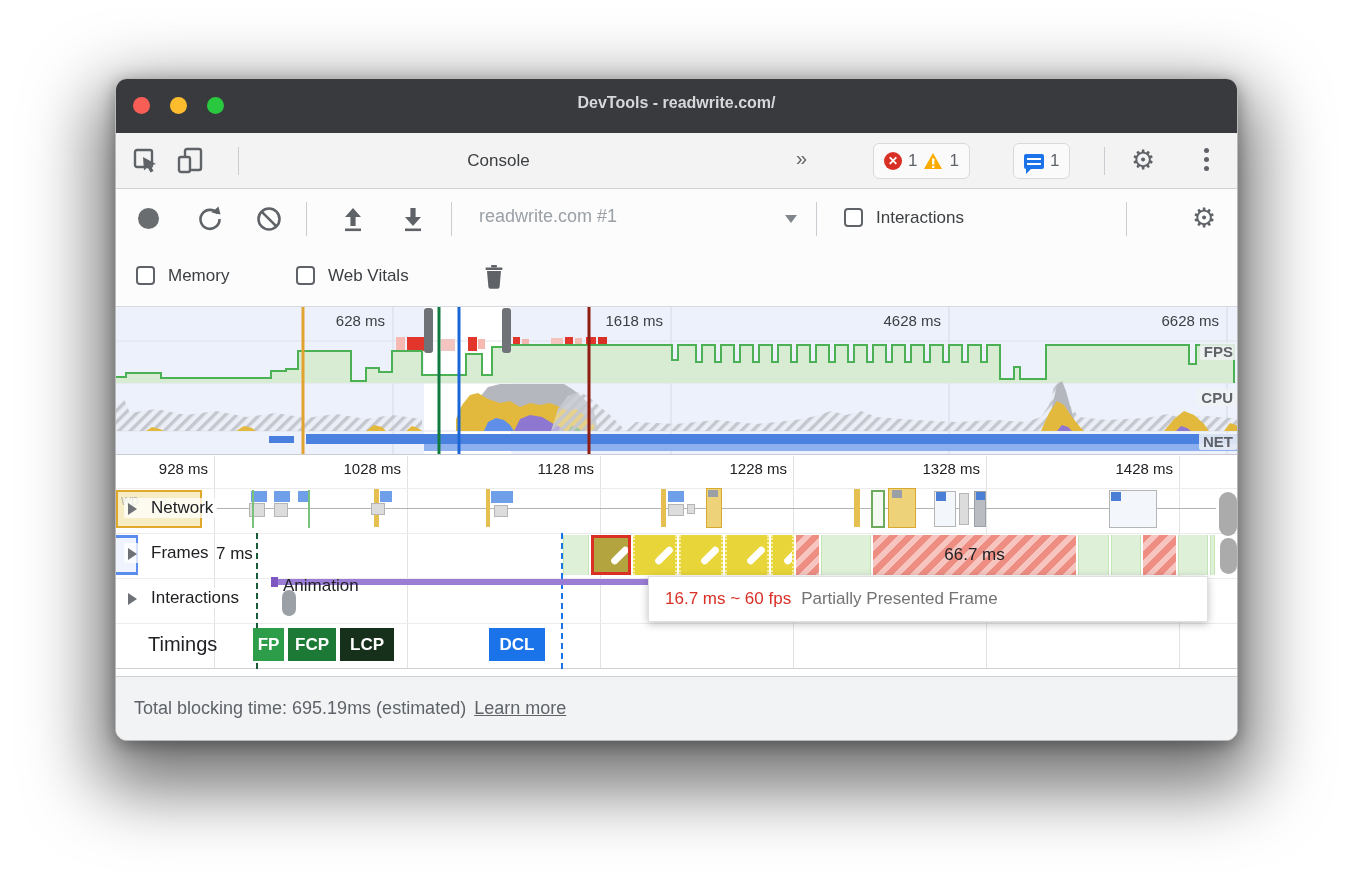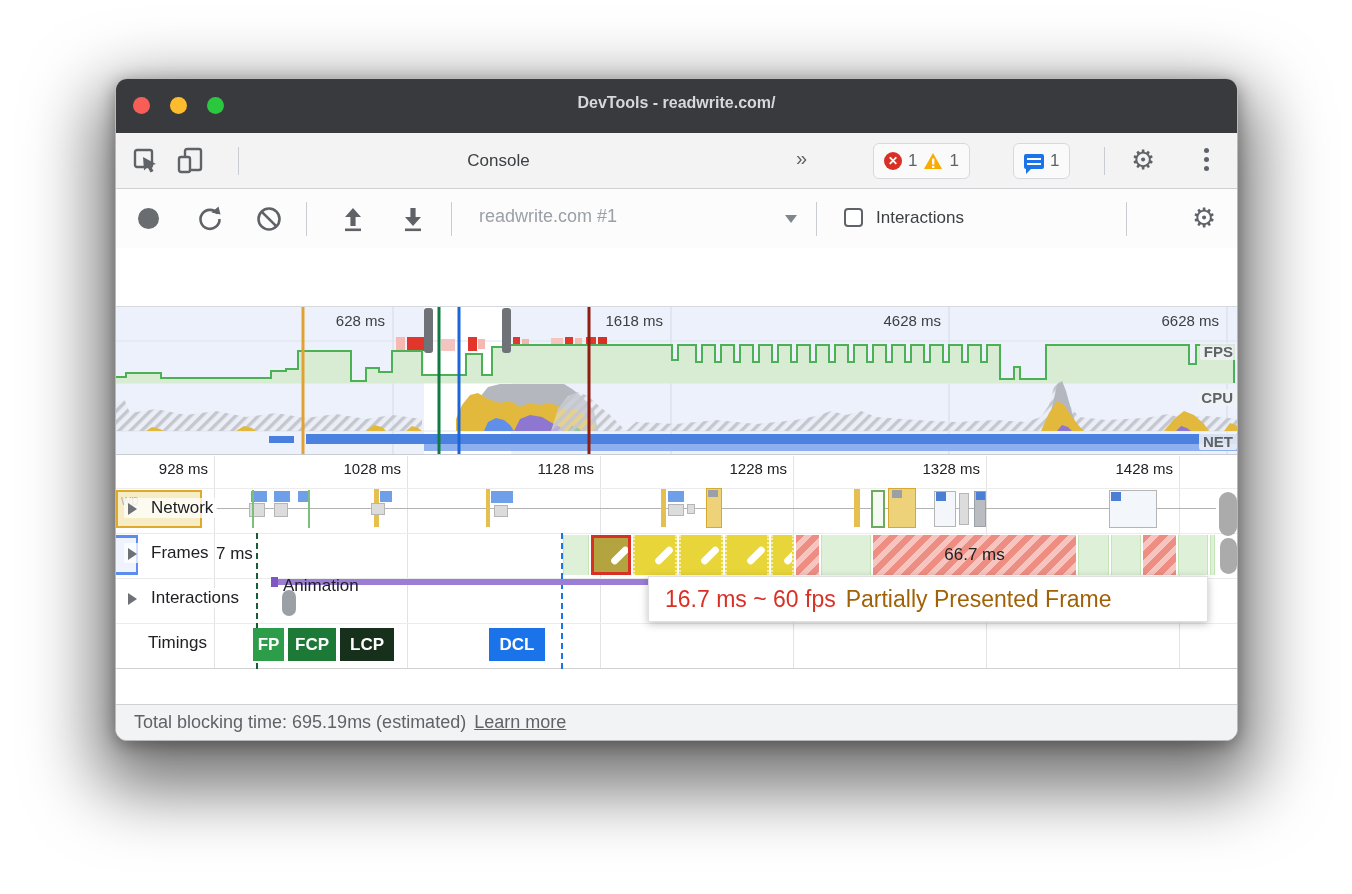--- a/index.html
+++ b/index.html
@@ -57,26 +57,26 @@
   .frame { position:absolute; top:79px; height:40px; overflow:hidden; }
   .f-green { background:#d9eecd; border-left:3px solid #b0d9a0; border-right:3px solid #b0d9a0; color:#202124; font-size:17px; display:flex; align-items:center; justify-content:center; }
   .f-pale { background:#def0d8; border-left:1px solid #c4e5b8; border-right:1px solid #c4e5b8; }
   .f-yellow { background:#e8d53a; border-left:2px dotted #f7efa6; border-right:2px dotted #f7efa6; }
   .f-yellow::after, .f-selected::after { content:''; position:absolute; left:45%; top:42%; width:22px; height:7px; background:#fff; border-radius:4px; transform:rotate(-45deg); }
   .f-red { background:repeating-linear-gradient(135deg,#ee8e83 0 6px,#f6c5bf 6px 12px); color:#202124; font-size:17px; display:flex; align-items:center; justify-content:center; }
   .f-selected { background:#b3a440; border:3px solid #d93025; }
   .f-blue { background:#eef3fe; border-top:3px solid #5b8def; border-bottom:3px solid #5b8def; border-right:2px solid #5b8def; }
   .vdash { position:absolute; width:0; border-left:2px dashed; }
   .scroll-thumb { position:absolute; background:#ababab; border-radius:9px; }
-  .tooltip { position:absolute; left:532px; top:120px; width:560px; height:46px; background:#fff; box-shadow:0 2px 8px rgba(0,0,0,0.25); border:1px solid #e0e0e0; display:flex; align-items:center; gap:10px; padding:13px 16px; z-index:30; font-size:23px; white-space:nowrap; }
+  .tooltip { position:absolute; left:532px; top:120px; width:560px; height:46px; background:#fff; box-shadow:0 2px 8px rgba(0,0,0,0.25); border:1px solid #e0e0e0; display:flex; align-items:center; gap:10px; padding:13px 16px; z-index:30; font-size:17px; white-space:nowrap; }
   .tt-val { color:#d93025; }
-  .tt-label { color:#a16207; }
+  .tt-label { color:#737373; }
   .timing-badge { position:absolute; top:172px; height:33px; color:#fff; font-size:17px; font-weight:bold; display:flex; align-items:center; justify-content:center; border-right:2px solid #fff; }
   
-  .statusbar { position:absolute; left:0; bottom:0; width:100%; height:36px; background:#f1f3f4; border-top:1px solid #cfd1d4; display:flex; align-items:center; padding-left:18px; font-size:18px; color:#5f6368; gap:8px; }
+  .statusbar { position:absolute; left:0; bottom:0; width:100%; height:64px; background:#f1f3f4; border-top:1px solid #cfd1d4; display:flex; align-items:center; padding-left:18px; font-size:18px; color:#5f6368; gap:8px; }
   .statusbar a { color:#5f6368; text-decoration:underline; }
   .nowrap { white-space:nowrap; }
 </style>
 </head>
 <body>
 
 <div class="stage">
   <div class="window">
 
     <div class="titlebar">
@@ -147,20 +147,31 @@
       <div class="vdiv" style="left:335px; top:13px; height:34px"></div>
       <div class="profile nowrap">readwrite.com #1</div>
       <div class="caret" style="left:669px"></div>
       <div class="vdiv" style="left:700px; top:13px; height:34px"></div>
       <div class="cbx" style="left:728px; top:19px"></div>
       <div class="cbx-label" style="left:760px; top:19px">Interactions</div>
       <div class="vdiv" style="left:1010px; top:13px; height:34px"></div>
       <div class="gear" style="position:absolute; left:1076px; top:15px">⚙</div>
     </div>
 
+    <div class="toolbar3">
+      <div class="cbx" style="left:20px; top:18px"></div>
+      <div class="cbx-label" style="left:52px; top:18px">Memory</div>
+      <div class="cbx" style="left:180px; top:18px"></div>
+      <div class="cbx-label" style="left:212px; top:18px">Web Vitals</div>
+      <svg class="icon-28" style="left:364px; top:15px" viewBox="0 0 28 28">
+        <path d="M7 8 h14 l-1.4 16 a2 2 0 0 1 -2 1.8 h-7.2 a2 2 0 0 1 -2 -1.8 Z" fill="#5f6368"></path>
+        <rect x="5.5" y="4.5" width="17" height="2.6" rx="1" fill="#5f6368"></rect>
+        <rect x="11" y="2" width="6" height="2.6" rx="1" fill="#5f6368"></rect>
+      </svg>
+    </div>
 
     <div class="overview">
       <svg width="1123" height="147" viewBox="0 0 1123 147">
         <defs>
           <pattern id="hatch" width="8" height="8" patternTransform="rotate(45)" patternUnits="userSpaceOnUse">
             <rect width="8" height="8" fill="rgba(233,236,242,0.45)"></rect>
             <rect width="3.4" height="8" fill="#c4c7cd"></rect>
           </pattern>
         </defs>
 
@@ -318,21 +329,21 @@
       <div style="position:absolute; left:158px; top:123px; width:932px; height:6px; background:#9b7dd6"></div>
       <div style="position:absolute; left:155px; top:121px; width:7px; height:10px; background:#7e57c2"></div>
       <div style="position:absolute; left:1083px; top:123px; width:9px; height:11px; background:#7e57c2"></div>
       <div style="position:absolute; left:166px; top:134px; width:14px; height:26px; background:#9aa0a6; border-radius:7px"></div>
       <div class="track-label" style="left:8px; top:132px">
         <span class="tri"></span>
         <span>Interactions</span>
       </div>
       <span style="position:absolute; left:167px; top:120px; font-size:17px; color:#202124; z-index:2">Animation</span>
 
-      <span style="position:absolute; left:32px; top:177px; font-size:17px; color:#202124">Timings</span>
+      <span style="position:absolute; left:32px; top:177px; font-size:20px; color:#202124">Timings</span>
       <div class="timing-badge" style="left:137px; width:33px; background:#2d9d49">
           <span>FP</span>
         </div>
       <div class="timing-badge" style="left:172px; width:50px; background:#1d7a36">
           <span>FCP</span>
         </div>
       <div class="timing-badge" style="left:224px; width:56px; background:#16301b">
           <span>LCP</span>
         </div>
       <div class="timing-badge" style="left:373px; width:58px; background:#1a73e8">

